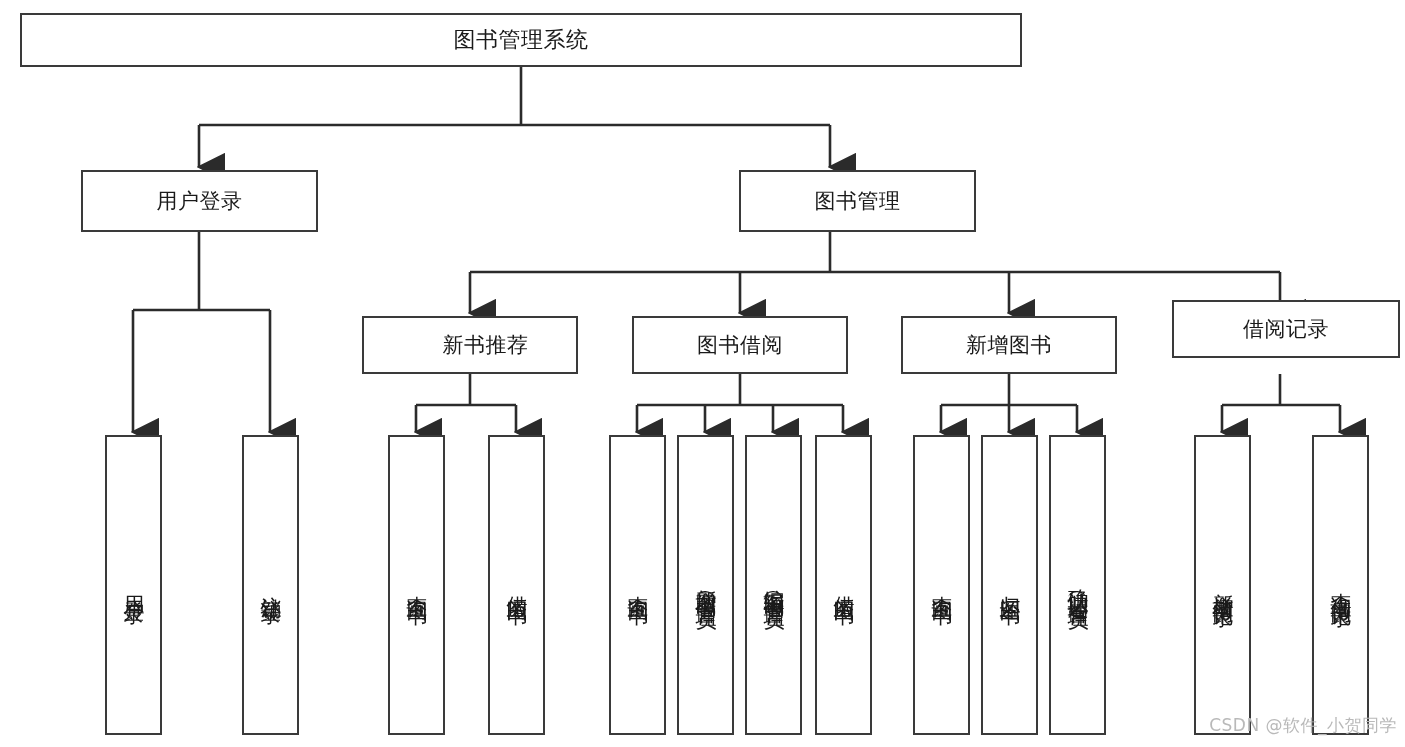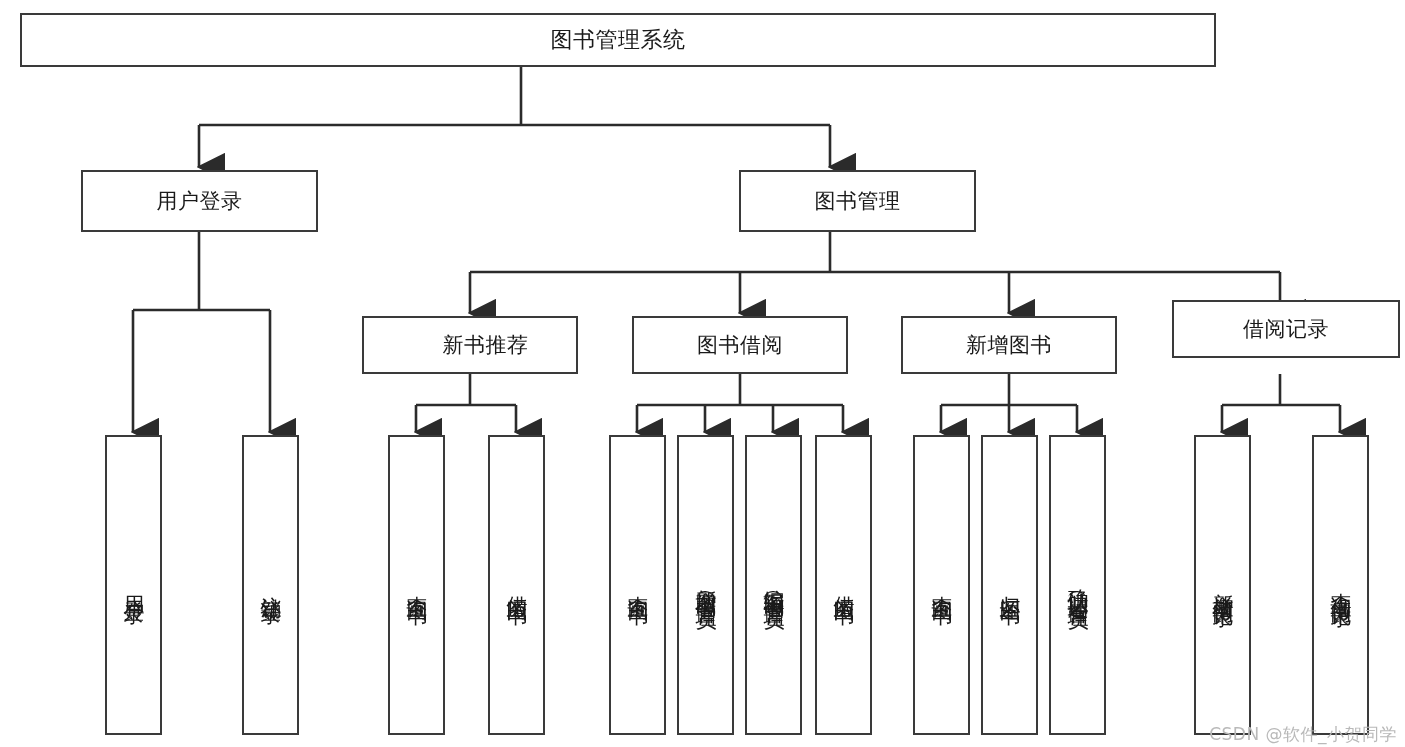--- a/index.html
+++ b/index.html
@@ -59,21 +59,21 @@
     writing-mode: vertical-rl;
     text-orientation: upright;
     font-size: 21px;
     letter-spacing: 3px;
     line-height: 1;
     white-space: nowrap;
   }
   .watermark {
     position: absolute;
     right: 8px;
-    bottom: 1px;
+    bottom: 10px;
     font-size: 17px;
     color: #b9b9b9;
     letter-spacing: 0.5px;
     z-index: 5;
     white-space: nowrap;
     font-family: "DejaVu Sans", "Liberation Sans", sans-serif;
   }
 </style>
 </head>
 <body>
@@ -125,21 +125,21 @@
       <path d="M 1009 405 L 1009 432" marker-end="url(#arrow)"></path>
       <path d="M 1077 405 L 1077 432" marker-end="url(#arrow)"></path>
 
       <path d="M 1280 374 L 1280 405"></path>
       <path d="M 1222 405 L 1340 405"></path>
       <path d="M 1222 405 L 1222 432" marker-end="url(#arrow)"></path>
       <path d="M 1340 405 L 1340 432" marker-end="url(#arrow)"></path>
     </g>
   </svg>
 
-  <div class="node h root" style="left:20px; top:13px; width:1196px; height:54px;">
+  <div class="node h root" style="left:20px; top:13px; width:1002px; height:54px;">
     <span class="node-label">图书管理系统</span>
   </div>
 
   <div class="node h" style="left:81px; top:170px; width:237px; height:62px;">
     <span class="node-label">用户登录</span>
   </div>
 
   <div class="node h" style="left:711px; top:170px; width:237px; height:62px;margin-left:28px;">
     <span class="node-label">图书管理</span>
   </div>

